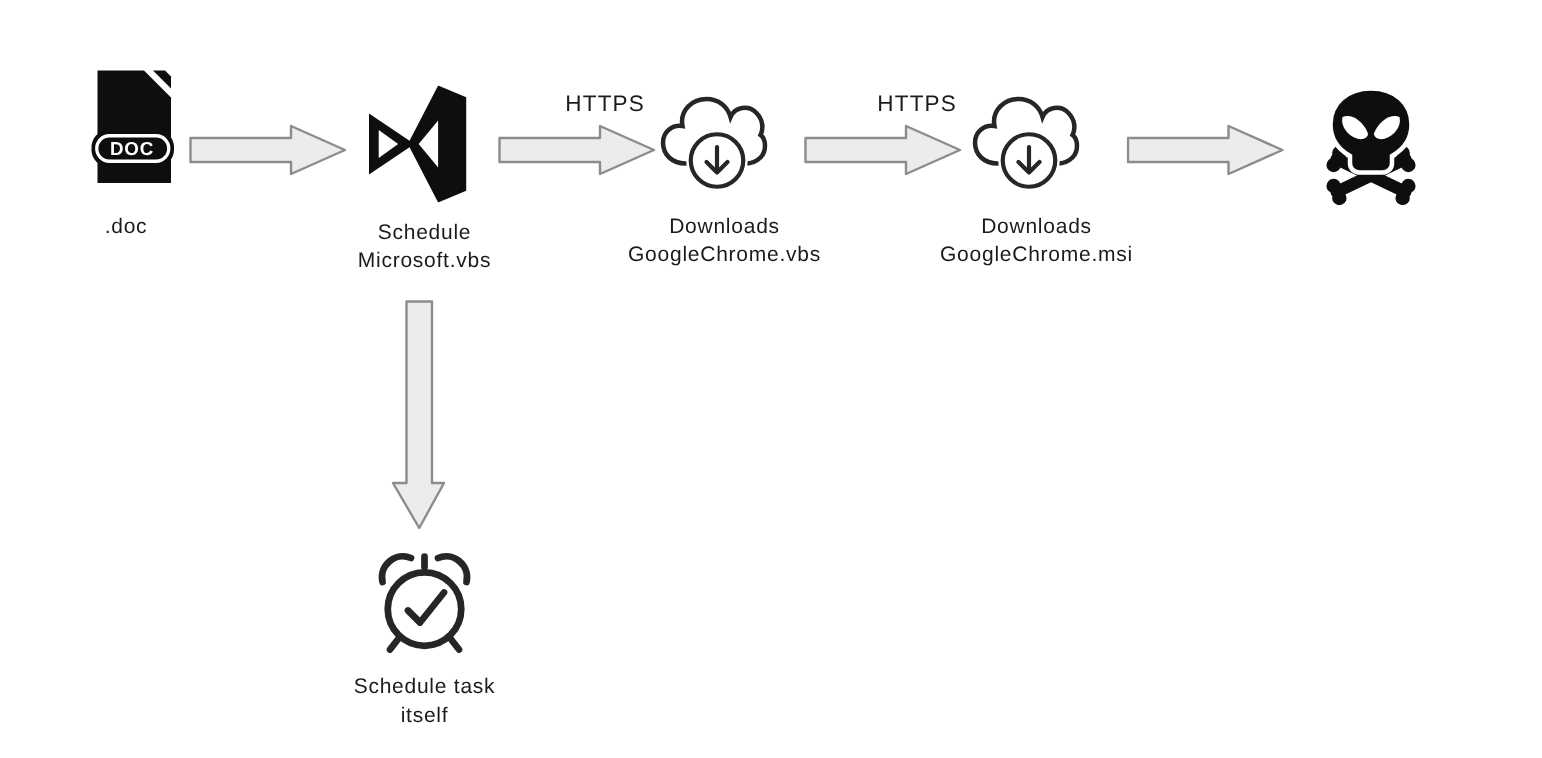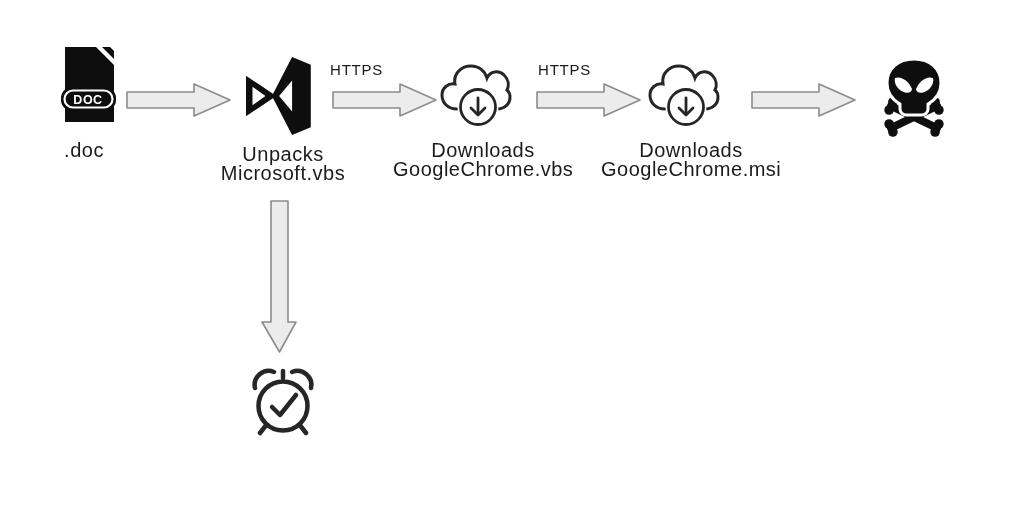--- a/index.html
+++ b/index.html
@@ -6,25 +6,25 @@
   .canvas {
     position:relative; width:1028px; height:505px;
     background:var(--background,#fff);
     font-family:"Liberation Sans", sans-serif;
     color:var(--text,#1b1b1b);
     overflow:hidden;
   }
   .canvas svg { position:absolute; display:block; }
   .node-label {
     position:absolute; text-align:center; white-space:pre-line;
-    font-size:20px; line-height:19px; letter-spacing:0.5px;
+    font-size:14px; line-height:19px; letter-spacing:0.5px;
     color:var(--text,#1b1b1b);
   }
   .https-label {
-    position:absolute; text-align:left; font-size:15px;
+    position:absolute; text-align:right; font-size:15px;
     letter-spacing:0.8px; color:var(--text,#1b1b1b);
   }
   .block-arrow polygon {
     fill:var(--arrow-fill,#ececec);
     stroke:var(--arrow-stroke,#8c8c8c);
     stroke-width:1.6; stroke-linejoin:round;
   }
   .icon-fill { color:var(--icon,#0e0e0e); }
   .icon-stroke { color:var(--outline-icon,#262626); }
 </style>
@@ -43,21 +43,21 @@
   <div class="node-label" style="left:24px; top:141px; width:120px;">.doc</div>
 
   <svg class="block-arrow" style="left:126px; top:82px;" width="106" height="36" viewBox="0 0 106 36">
     <polygon points="1,10 68,10 68,2 104,18 68,34 68,26 1,26"></polygon>
   </svg>
 
   <svg class="icon-fill" style="left:246px; top:57px;" width="72" height="78" viewBox="0 0 100 100" preserveAspectRatio="none">
     <path d="M0,24 L0,76 L42,50 Z M9,38 L9,62 L27,50 Z" fill="currentColor" fill-rule="evenodd"></path>
     <path d="M64,0 L90,10 L90,90 L64,100 L36,50 Z M64,30 L64,70 L46,50 Z" fill="currentColor" fill-rule="evenodd"></path>
   </svg>
-  <div class="node-label" style="left:193px; top:145px; width:180px;">Unpacks
+  <div class="node-label" style="left:193px; top:145px; width:180px;">Schedule
 Microsoft.vbs</div>
 
   <div class="https-label" style="left:330px; top:61px; width:100px;">HTTPS</div>
   <svg class="block-arrow" style="left:332px; top:82px;" width="106" height="36" viewBox="0 0 106 36">
     <polygon points="1,10 68,10 68,2 104,18 68,34 68,26 1,26"></polygon>
   </svg>
 
   <svg class="icon-stroke" style="left:440px; top:62px;" width="72" height="64" viewBox="0 0 72 64">
     <path d="M17,47 C8,47 2,41 2,33 C2,26 8,21 15,22 C13,11 22,4 31,4 C39,4 45,9 47,16 C50,9 59,8 64,13 C69,18 69,24 67,28 C71,31 71,39 67,43 C64,46 60,47 57,47" fill="none" stroke="currentColor" stroke-width="3" stroke-linecap="round"></path>
     <circle cx="38" cy="45" r="17.5" fill="#ffffff" stroke="#ffffff" stroke-width="6"></circle>
@@ -107,14 +107,16 @@
 
   <svg class="icon-stroke" style="left:250px; top:366px;" width="66" height="70" viewBox="0 0 66 70">
     <path d="M5,22 A14,14 0 0 1 24,6" fill="none" stroke="currentColor" stroke-width="4.5" stroke-linecap="round"></path>
     <path d="M61,22 A14,14 0 0 0 42,6" fill="none" stroke="currentColor" stroke-width="4.5" stroke-linecap="round"></path>
     <line x1="33" y1="5" x2="33" y2="12" stroke="currentColor" stroke-width="4.5" stroke-linecap="round"></line>
     <line x1="17" y1="58" x2="10" y2="67" stroke="currentColor" stroke-width="4.5" stroke-linecap="round"></line>
     <line x1="49" y1="58" x2="56" y2="67" stroke="currentColor" stroke-width="4.5" stroke-linecap="round"></line>
     <circle cx="33" cy="40" r="24.5" fill="#ffffff" stroke="currentColor" stroke-width="4.5"></circle>
     <polyline points="22,41 30,49 46,29" fill="none" stroke="currentColor" stroke-width="4.5" stroke-linecap="round" stroke-linejoin="round"></polyline>
   </svg>
+  <div class="node-label" style="left:193px; top:448px; width:180px;">Schedule task
+itself</div>
 
 </div>
 
 </body></html>

